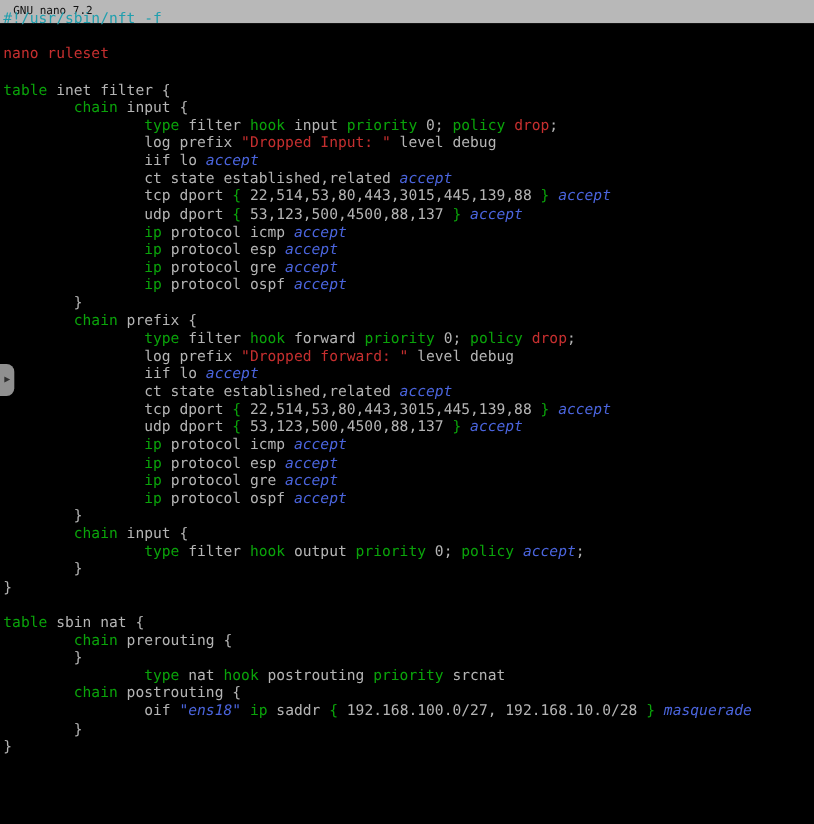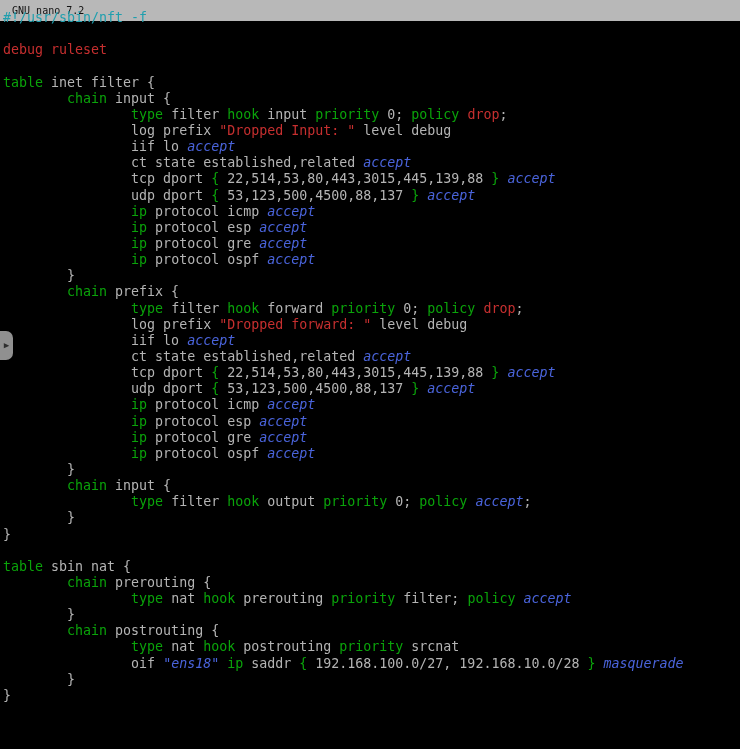--- a/index.html
+++ b/index.html
@@ -56,21 +56,21 @@
 </head>
 <body>
 
 <div class="titlebar">
   <span>  GNU nano 7.2</span>
 </div>
 
 <div class="editor">
     <div class="line"><span class="tok-cyan">#!/usr/sbin/nft -f</span></div>
     <div class="line">&nbsp;</div>
-    <div class="line"><span class="tok-red">debug ruleset</span></div>
+    <div class="line"><span class="tok-red">nano ruleset</span></div>
     <div class="line">&nbsp;</div>
     <div class="line"><span class="tok-green">table</span><span class="tok-def"> inet filter {</span></div>
     <div class="line"><span class="tok-def">        </span><span class="tok-green">chain</span><span class="tok-def"> input {</span></div>
     <div class="line"><span class="tok-def">                </span><span class="tok-green">type</span><span class="tok-def"> filter </span><span class="tok-green">hook</span><span class="tok-def"> input </span><span class="tok-green">priority</span><span class="tok-def"> 0; </span><span class="tok-green">policy</span><span class="tok-def"> </span><span class="tok-red">drop</span><span class="tok-def">;</span></div>
     <div class="line"><span class="tok-def">                </span><span class="tok-def">log prefix </span><span class="tok-red">"Dropped Input: "</span><span class="tok-def"> level debug</span></div>
     <div class="line"><span class="tok-def">                </span><span class="tok-def">iif lo </span><span class="tok-blue">accept</span></div>
     <div class="line"><span class="tok-def">                </span><span class="tok-def">ct state established,related </span><span class="tok-blue">accept</span></div>
     <div class="line"><span class="tok-def">                </span><span class="tok-def">tcp dport </span><span class="tok-green">{</span><span class="tok-def"> 22,514,53,80,443,3015,445,139,88 </span><span class="tok-green">}</span><span class="tok-def"> </span><span class="tok-blue">accept</span></div>
     <div class="line"><span class="tok-def">                </span><span class="tok-def">udp dport </span><span class="tok-green">{</span><span class="tok-def"> 53,123,500,4500,88,137 </span><span class="tok-green">}</span><span class="tok-def"> </span><span class="tok-blue">accept</span></div>
     <div class="line"><span class="tok-def">                </span><span class="tok-green">ip</span><span class="tok-def"> protocol icmp </span><span class="tok-blue">accept</span></div>
@@ -90,24 +90,23 @@
     <div class="line"><span class="tok-def">                </span><span class="tok-green">ip</span><span class="tok-def"> protocol gre </span><span class="tok-blue">accept</span></div>
     <div class="line"><span class="tok-def">                </span><span class="tok-green">ip</span><span class="tok-def"> protocol ospf </span><span class="tok-blue">accept</span></div>
     <div class="line"><span class="tok-def">        }</span></div>
     <div class="line"><span class="tok-def">        </span><span class="tok-green">chain</span><span class="tok-def"> input {</span></div>
     <div class="line"><span class="tok-def">                </span><span class="tok-green">type</span><span class="tok-def"> filter </span><span class="tok-green">hook</span><span class="tok-def"> output </span><span class="tok-green">priority</span><span class="tok-def"> 0; </span><span class="tok-green">policy</span><span class="tok-def"> </span><span class="tok-blue">accept</span><span class="tok-def">;</span></div>
     <div class="line"><span class="tok-def">        }</span></div>
     <div class="line"><span class="tok-def">}</span></div>
     <div class="line">&nbsp;</div>
     <div class="line"><span class="tok-green">table</span><span class="tok-def"> sbin nat {</span></div>
     <div class="line"><span class="tok-def">        </span><span class="tok-green">chain</span><span class="tok-def"> prerouting {</span></div>
-    <div class="line"><span class="tok-def">                </span><span class="tok-green">type</span><span class="tok-def"> nat </span><span class="tok-green">hook</span><span class="tok-def"> prerouting </span><span class="tok-green">priority</span><span class="tok-def"> filter; </span><span class="tok-green">policy</span><span class="tok-def"> </span><span class="tok-blue">accept</span></div>
     <div class="line"><span class="tok-def">        }</span></div>
+    <div class="line"><span class="tok-def">                </span><span class="tok-green">type</span><span class="tok-def"> nat </span><span class="tok-green">hook</span><span class="tok-def"> postrouting </span><span class="tok-green">priority</span><span class="tok-def"> srcnat</span></div>
     <div class="line"><span class="tok-def">        </span><span class="tok-green">chain</span><span class="tok-def"> postrouting {</span></div>
-    <div class="line"><span class="tok-def">                </span><span class="tok-green">type</span><span class="tok-def"> nat </span><span class="tok-green">hook</span><span class="tok-def"> postrouting </span><span class="tok-green">priority</span><span class="tok-def"> srcnat</span></div>
     <div class="line"><span class="tok-def">                </span><span class="tok-def">oif </span><span class="tok-blue">"ens18"</span><span class="tok-def"> </span><span class="tok-green">ip</span><span class="tok-def"> saddr </span><span class="tok-green">{</span><span class="tok-def"> 192.168.100.0/27, 192.168.10.0/28 </span><span class="tok-green">}</span><span class="tok-def"> </span><span class="tok-blue">masquerade</span></div>
     <div class="line"><span class="tok-def">        }</span></div>
     <div class="line"><span class="tok-def">}</span></div>
   </div>
 
 <div class="side-handle">
   <span class="arrow">▶</span>
 </div>
 
 </body></html>

